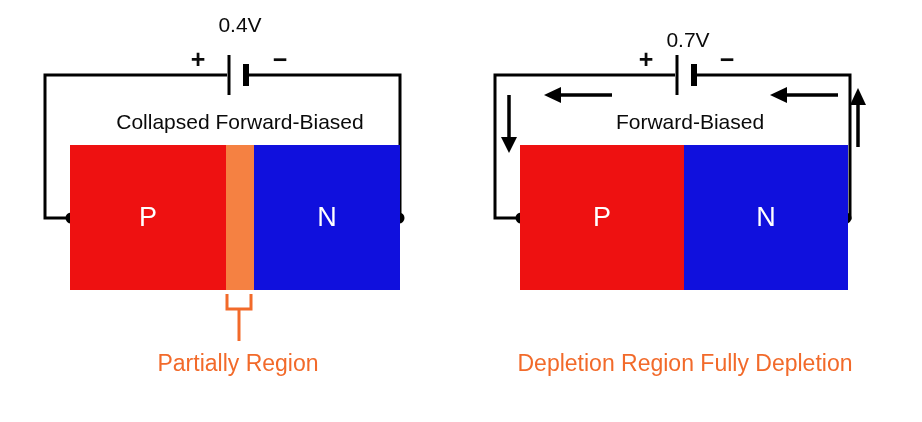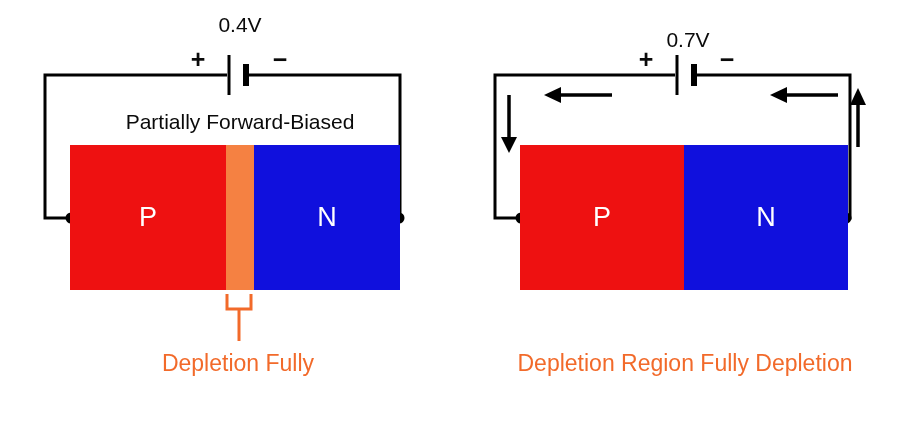--- a/index.html
+++ b/index.html
@@ -79,35 +79,36 @@
       <g>
         <line class="arrow-line" x1="858" y1="147" x2="858" y2="104"></line>
         <polygon class="arrow-head" points="858,88 850,105 866,105"></polygon>
       </g>
     </g>
   </svg>
 
   <div class="txt voltage" style="left:160px;top:13px;width:160px;">0.4V</div>
   <div class="txt terminal-sign" style="left:183px;top:45px;width:30px;">+</div>
   <div class="txt terminal-sign" style="left:265px;top:45px;width:30px;">−</div>
-  <div class="txt bias-title" style="left:80px;top:110px;width:320px;">Partially Forward-Biased</div>
+  <div class="txt bias-title" style="left:80px;top:110px;width:320px;">Collapsed Forward-Biased</div>
 
   <div class="region p-left">
     <span class="region-label">P</span>
   </div>
   <div class="region dep-left"></div>
   <div class="region n-left">
     <span class="region-label">N</span>
   </div>
 
-  <div class="txt caption" style="left:118px;top:350px;width:240px;">Depletion Fully</div>
+  <div class="txt caption" style="left:118px;top:350px;width:240px;">Partially Region</div>
 
   <div class="txt voltage" style="left:608px;top:28px;width:160px;">0.7V</div>
   <div class="txt terminal-sign" style="left:631px;top:45px;width:30px;">+</div>
   <div class="txt terminal-sign" style="left:712px;top:45px;width:30px;">−</div>
+  <div class="txt bias-title" style="left:560px;top:110px;width:260px;">Forward-Biased</div>
 
   <div class="region p-right">
     <span class="region-label">P</span>
   </div>
   <div class="region n-right">
     <span class="region-label">N</span>
   </div>
 
   <div class="txt caption" style="left:470px;top:350px;width:430px;">Depletion Region Fully Depletion</div>
 

